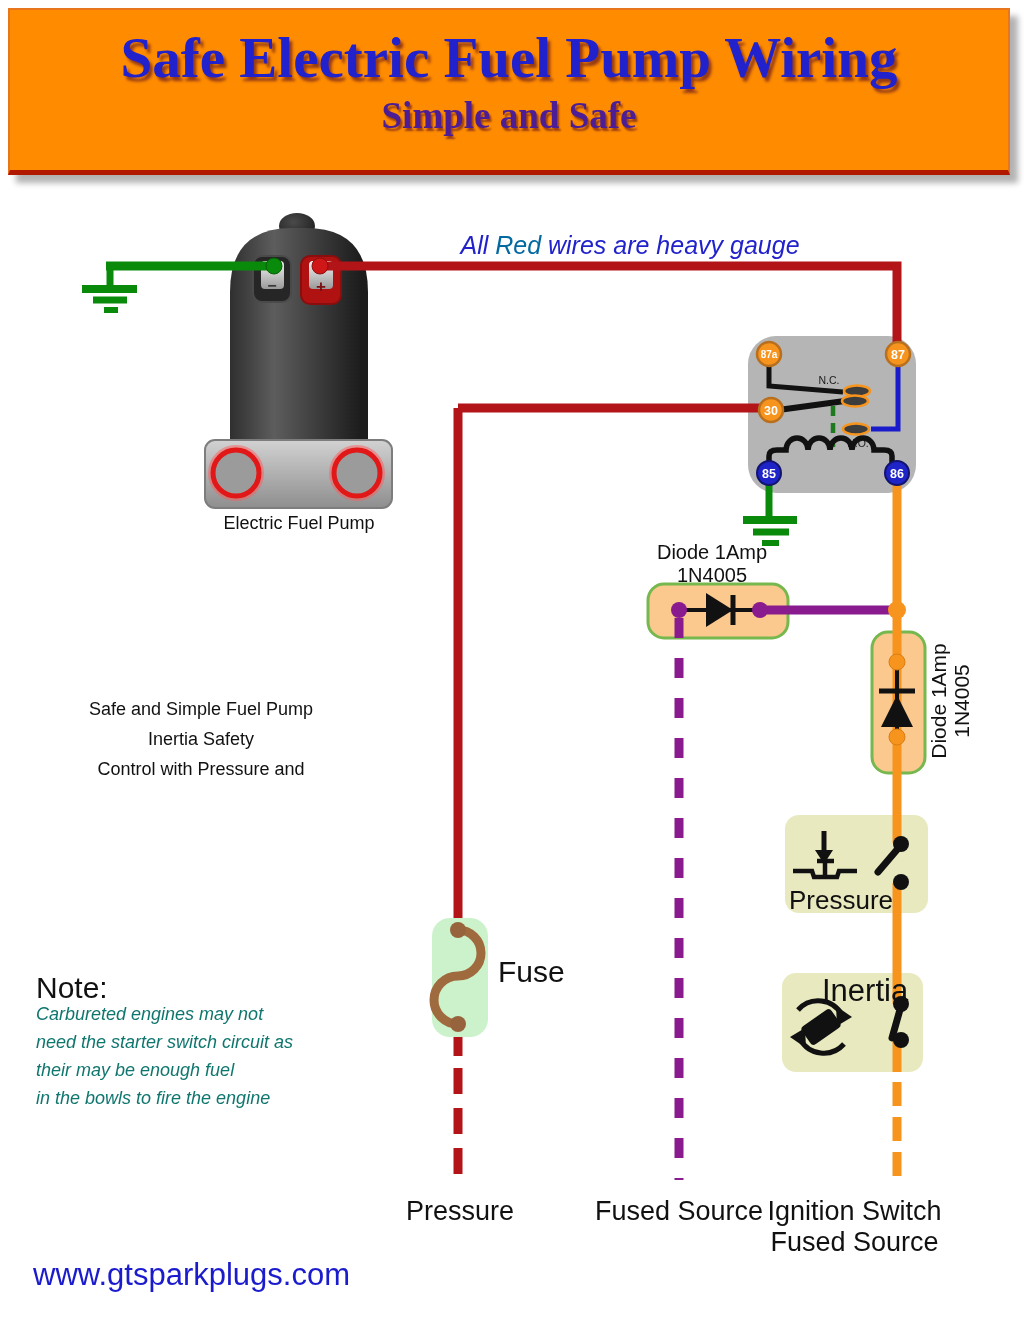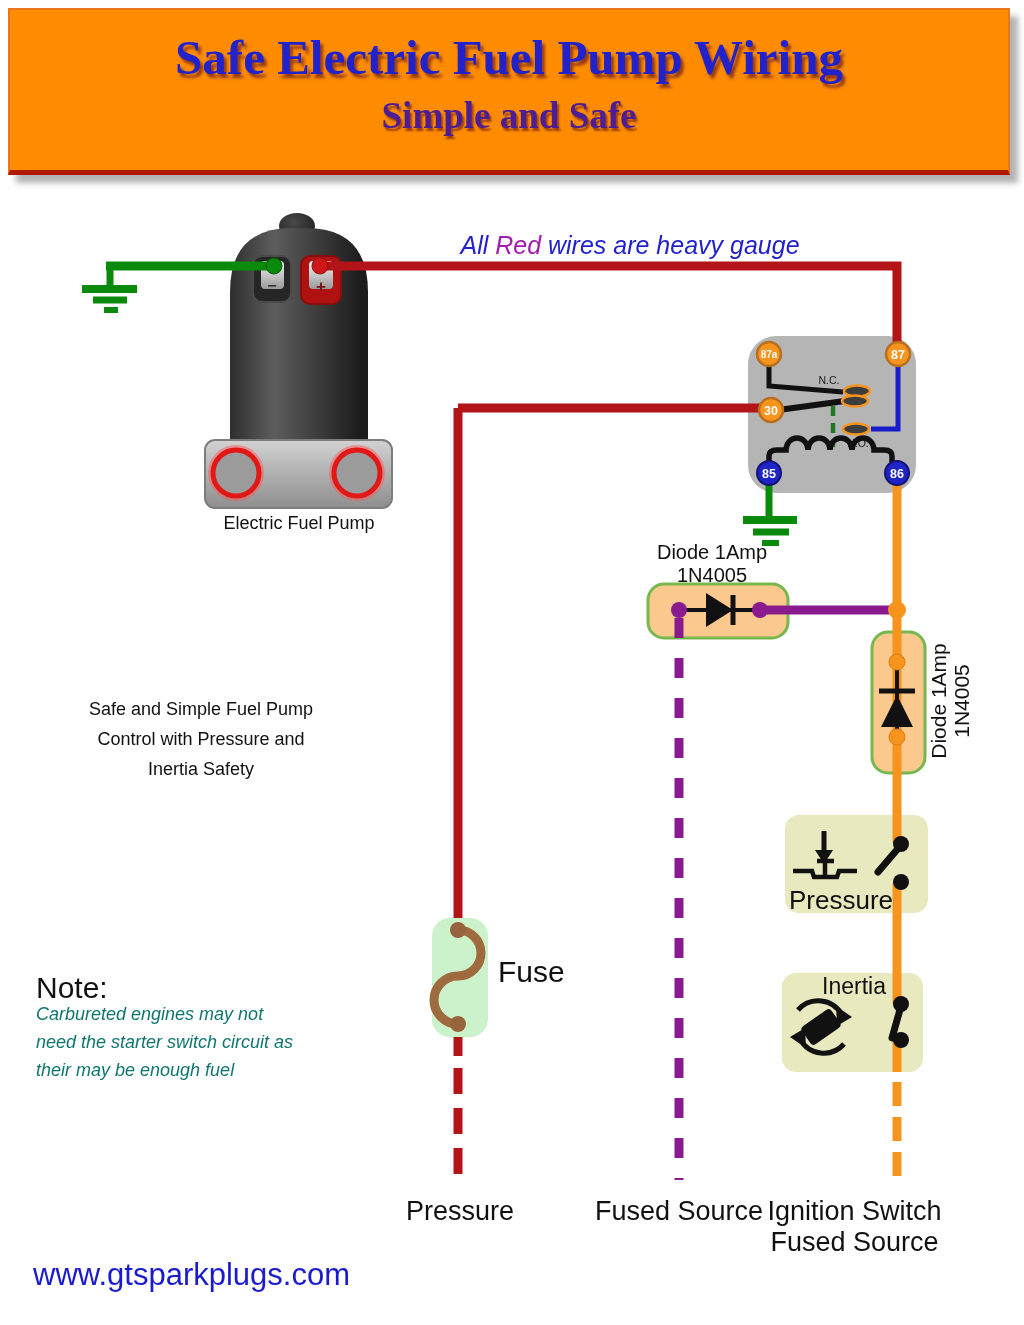--- a/index.html
+++ b/index.html
@@ -3,36 +3,36 @@
 <meta charset="utf-8">
 <style>
   html,body{margin:0;padding:0;background:#ffffff;}
   #stage{position:relative;width:1024px;height:1325px;background:#ffffff;overflow:hidden;
          font-family:"Liberation Sans",sans-serif;}
   
   .banner{position:absolute;left:8px;top:8px;width:998px;height:160px;background:#FF8C00;
           border:2px solid #e8761c;border-bottom:5px solid #b01800;
           box-shadow:8px 8px 6px rgba(0,0,0,0.30);text-align:center;}
   .banner-title{margin-top:18px;font-family:"Liberation Serif",serif;font-weight:bold;
-          font-size:49px;color:#2222CC;line-height:60px;
+          font-size:57px;color:#2222CC;line-height:60px;
           text-shadow:3px 4px 3px rgba(130,45,25,0.85);}
   .banner-sub{font-family:"Liberation Serif",serif;font-weight:bold;font-size:37px;
           color:#4c1d95;line-height:44px;margin-top:6px;
           text-shadow:2px 3px 2px rgba(130,45,25,0.8);}
   svg{position:absolute;left:0;top:0;}
   svg text{font-family:"Liberation Sans",sans-serif;}
   .lbl{position:absolute;color:#111;}
   .wire-note{left:430px;top:231px;width:400px;text-align:center;font-size:25px;
              font-style:italic;color:#2222CC;}
   .pump-lbl{left:149px;top:513px;width:300px;text-align:center;font-size:18px;}
   .desc{left:20px;top:694px;width:362px;text-align:center;font-size:18px;line-height:30px;}
   .diode1-lbl{left:612px;top:541px;width:200px;text-align:center;font-size:20px;line-height:23px;}
   .fuse-lbl{left:498px;top:955px;font-size:30px;}
   .pressure-lbl{left:789px;top:885px;font-size:26px;}
-  .inertia-lbl{left:822px;top:973px;font-size:23px;}
+  .inertia-lbl{left:822px;top:973px;font-size:31px;}
   .note-head{left:36px;top:962px;font-size:30px;margin-top:9px;}
   .note-body{left:36px;top:1000px;width:400px;font-size:18px;line-height:28px;
              font-style:italic;color:#0f766e;}
   .src{position:absolute;text-align:center;font-size:27px;line-height:31px;color:#111;top:1196px;}
   .src-battery{left:385px;width:150px;}
   .src-starter{left:578px;width:202px;}
   .src-ignition{left:752px;width:205px;}
   .website{left:33px;top:1257px;font-size:31px;color:#1B1BCE;}
 </style>
 </head>
@@ -197,45 +197,46 @@
       <text x="897" y="478" font-size="12.5" font-weight="bold" fill="#fff" text-anchor="middle">86</text>
     </g>
 
     <g>
       <text transform="translate(946,701) rotate(-90)" text-anchor="middle" font-size="21" fill="#111">Diode 1Amp</text>
       <text transform="translate(969,701) rotate(-90)" text-anchor="middle" font-size="21" fill="#111">1N4005</text>
     </g>
   </svg>
 
   <div class="lbl wire-note">
-    <span>All </span><span style="color:#a21caf;">Red</span><span> wires are heavy gauge</span>
+    <span>All </span><span style="color:#0369a1;">Red</span><span> wires are heavy gauge</span>
   </div>
 
   <div class="lbl pump-lbl">Electric Fuel Pump</div>
 
   <div class="lbl diode1-lbl">
     <div>Diode 1Amp</div>
     <div>1N4005</div>
   </div>
 
   <div class="lbl desc">
     <div>Safe and Simple Fuel Pump</div>
+    <div>Inertia Safety</div>
     <div>Control with Pressure and</div>
-    <div>Inertia Safety</div>
   </div>
 
   <div class="lbl fuse-lbl">Fuse</div>
   <div class="lbl pressure-lbl">Pressure</div>
   <div class="lbl inertia-lbl">Inertia</div>
 
   <div class="lbl note-head">Note:</div>
   <div class="lbl note-body">
     <div>Carbureted engines may not</div>
     <div>need the starter switch circuit as</div>
     <div>their may be enough fuel</div>
+    <div>in the bowls to fire the engine</div>
   </div>
 
   <div class="src src-battery">Pressure</div>
   <div class="src src-starter">
     <div>Fused Source</div>
   </div>
   <div class="src src-ignition">
     <div>Ignition Switch</div>
     <div>Fused Source</div>
   </div>

